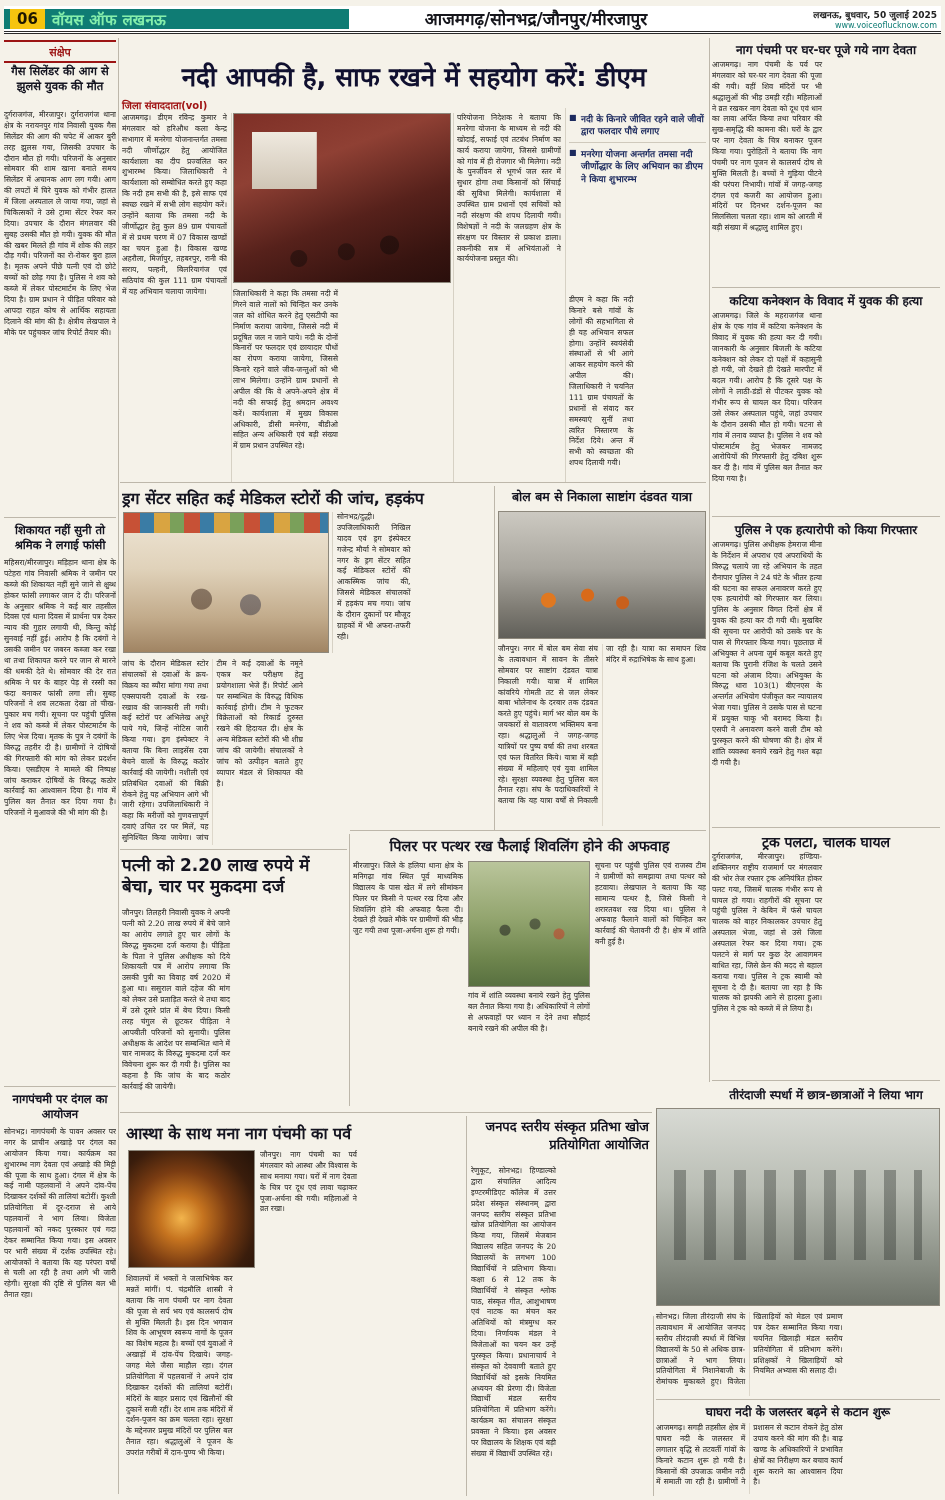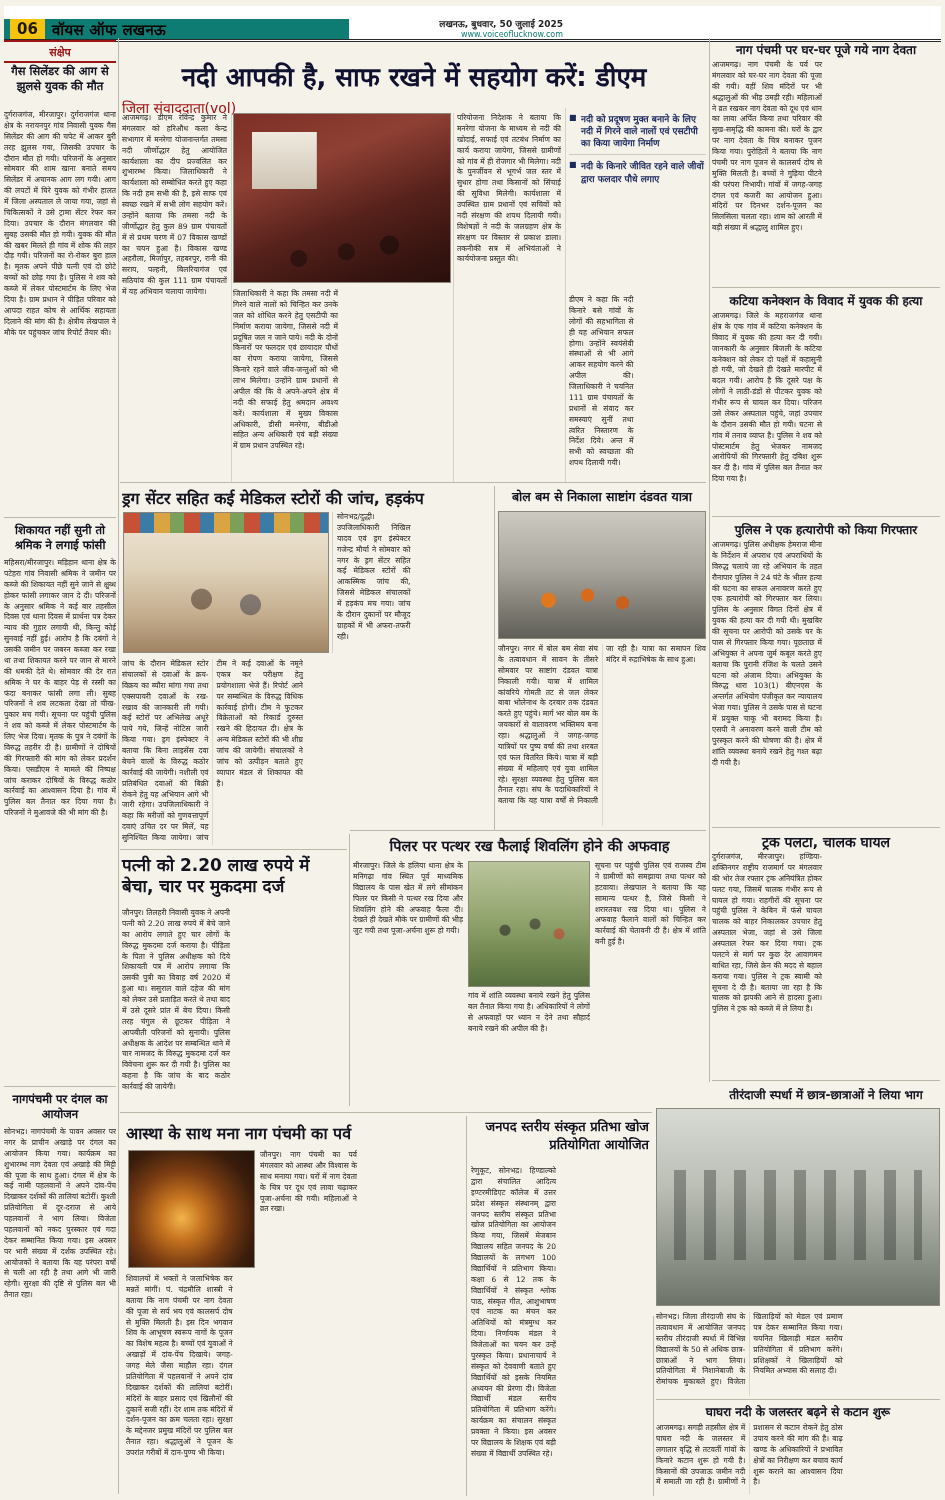--- a/index.html
+++ b/index.html
@@ -2,25 +2,25 @@
 <html><head>
 <meta charset="utf-8">
 <style>
   *{margin:0;padding:0;box-sizing:border-box}
   html,body{background:#9a968c}
   .page{position:relative;width:945px;height:1500px;background:#f5f2e9;
         font-family:"DejaVu Sans","Liberation Sans",sans-serif;overflow:hidden;margin:0 auto}
   .abs{position:absolute}
 
   
-  .masthead{left:4px;top:6px;width:937px;height:36px;border-bottom:3px double #2a2a2a;
-            display:flex;align-items:flex-end;background:#fff}
+  .masthead{left:4px;top:6px;width:937px;height:28px;border-bottom:3px double #2a2a2a;
+            display:flex;align-items:center;background:#fff}
   .mh-left{width:345px;background:#0f7c74;display:flex;align-items:center;gap:7px;padding:0 6px}
   .pagenum{background:#f6c40f;color:#1e1800;font-weight:800;font-size:15px;padding:1px 7px;line-height:1.2}
-  .paper-name{color:#000000;font-weight:800;font-size:15px;letter-spacing:.3px}
+  .paper-name{color:#86efac;font-weight:800;font-size:15px;letter-spacing:.3px}
   .mh-center{flex:1;display:flex;align-items:center;justify-content:center;
              font-weight:800;font-size:17px;color:#16161c}
   .mh-right{width:218px;display:flex;flex-direction:column;justify-content:center;
             text-align:right;padding-right:4px}
   .mh-date{font-size:9px;color:#222;font-weight:bold}
   .mh-web{font-size:8px;color:#0f7c74;font-weight:normal}
 
   
   .body{font-size:7.5px;line-height:1.45;text-align:justify;color:#262522;overflow:hidden;column-fill:auto}
   .c2{column-count:2;column-gap:8px;column-rule:1px solid #ddd7ca}
@@ -29,21 +29,21 @@
   .hl{font-weight:800;color:#141420}
   .h-main{font-size:26px;text-align:center;color:#10102f;white-space:nowrap;overflow:hidden}
   .h-sec{font-size:16px;text-align:left;white-space:nowrap;overflow:hidden}
   .h-sec2{font-size:17px;line-height:1.25}
   .h-mid{font-size:12.5px;white-space:nowrap;overflow:hidden;text-align:center}
   .h-pillar{font-size:14.5px;white-space:nowrap;overflow:hidden;text-align:center}
   .h-right{font-size:12px;text-align:center;white-space:nowrap;overflow:hidden}
   .h-right-big{font-size:14px;text-align:center;white-space:nowrap;overflow:hidden}
   .h-left{font-size:11.5px;text-align:center;line-height:1.3}
   .h-sanskrit{font-size:13px;text-align:right;line-height:1.35}
-  .byline{font-size:14px;font-weight:normal;color:#a01313}
+  .byline{font-size:10px;font-weight:bold;color:#a01313}
   .brief-label{font-size:11px;font-weight:800;color:#9c1414;text-align:center;
                border-top:2px solid #9c1414;border-bottom:2px solid #9c1414;padding:2px 0}
 
   
   .bullets{overflow:hidden}
   .bullet{font-size:9px;font-weight:bold;color:#1c2a5e;line-height:1.35;
           padding:5px 2px 5px 12px;position:relative;border-bottom:1px solid #cfc9bc}
   .bullet:last-child{border-bottom:none}
   .bullet::before{content:"■";position:absolute;left:0;top:5px;font-size:8px;color:#1c2a5e}
 
@@ -83,20 +83,21 @@
 </head>
 <body>
 
 <div class="page">
 
   <header class="abs masthead">
     <div class="mh-left">
       <span class="pagenum">06</span>
       <span class="paper-name">वॉयस ऑफ लखनऊ</span>
     </div>
+    <div class="mh-center">आजमगढ़/सोनभद्र/जौनपुर/मीरजापुर</div>
     <div class="mh-right">
       <div class="mh-date">लखनऊ, बुधवार, 50 जुलाई 2025</div>
       <div class="mh-web">www.voiceoflucknow.com</div>
     </div>
   </header>
 
   <div class="abs vline" style="left:118px;top:38px;height:1456px"></div>
   <div class="abs vline" style="left:709px;top:38px;height:1044px"></div>
   <div class="abs vline" style="left:494px;top:486px;height:344px"></div>
   <div class="abs vline" style="left:349px;top:834px;height:272px"></div>
@@ -140,22 +141,22 @@
     <h1 class="abs hl h-main" style="left:122px;top:58px;width:584px">नदी आपकी है, साफ रखने में सहयोग करें: डीएम</h1>
     <div class="abs byline" style="left:122px;top:98px;width:200px">जिला संवाददाता(vol)</div>
 
     <div class="abs photo" id="ph-dm" style="left:233px;top:113px;width:218px;height:170px"></div>
 
     <div class="abs body" style="left:122px;top:113px;width:105px;height:369px">आजमगढ़। डीएम रविन्द्र कुमार ने मंगलवार को हरिऔध कला केन्द्र सभागार में मनरेगा योजनान्तर्गत तमसा नदी जीर्णोद्धार हेतु आयोजित कार्यशाला का दीप प्रज्वलित कर शुभारम्भ किया। जिलाधिकारी ने कार्यशाला को सम्बोधित करते हुए कहा कि नदी हम सभी की है, इसे साफ एवं स्वच्छ रखने में सभी लोग सहयोग करें। उन्होंने बताया कि तमसा नदी के जीर्णोद्धार हेतु कुल 89 ग्राम पंचायतों में से प्रथम चरण में 07 विकास खण्डों का चयन हुआ है। विकास खण्ड अहरौला, मिर्जापुर, तहबरपुर, रानी की सराय, पल्हनी, बिलरियागंज एवं सठियांव की कुल 111 ग्राम पंचायतों में यह अभियान चलाया जायेगा।</div>
     <div class="abs body c2" style="left:233px;top:289px;width:218px;height:193px">जिलाधिकारी ने कहा कि तमसा नदी में गिरने वाले नालों को चिन्हित कर उनके जल को शोधित करने हेतु एसटीपी का निर्माण कराया जायेगा, जिससे नदी में प्रदूषित जल न जाने पाये। नदी के दोनों किनारों पर फलदार एवं छायादार पौधों का रोपण कराया जायेगा, जिससे किनारे रहने वाले जीव-जन्तुओं को भी लाभ मिलेगा। उन्होंने ग्राम प्रधानों से अपील की कि वे अपने-अपने क्षेत्र में नदी की सफाई हेतु श्रमदान अवश्य करें। कार्यशाला में मुख्य विकास अधिकारी, डीसी मनरेगा, बीडीओ सहित अन्य अधिकारी एवं बड़ी संख्या में ग्राम प्रधान उपस्थित रहे।</div>
     <div class="abs body" style="left:457px;top:113px;width:104px;height:369px">परियोजना निदेशक ने बताया कि मनरेगा योजना के माध्यम से नदी की खोदाई, सफाई एवं तटबंध निर्माण का कार्य कराया जायेगा, जिससे ग्रामीणों को गांव में ही रोजगार भी मिलेगा। नदी के पुनर्जीवन से भूगर्भ जल स्तर में सुधार होगा तथा किसानों को सिंचाई की सुविधा मिलेगी। कार्यशाला में उपस्थित ग्राम प्रधानों एवं सचिवों को नदी संरक्षण की शपथ दिलायी गयी। विशेषज्ञों ने नदी के जलग्रहण क्षेत्र के संरक्षण पर विस्तार से प्रकाश डाला। तकनीकी सत्र में अभियंताओं ने कार्ययोजना प्रस्तुत की।</div>
 
     <div class="abs bullets" style="left:569px;top:108px;width:137px;height:184px">
-      <div class="bullet">नदी को प्रदूषण मुक्त बनाने के लिए नदी में गिरने वाले नालों एवं एसटीपी का किया जायेगा निर्माण</div>
       <div class="bullet">नदी के किनारे जीवित रहने वाले जीवों द्वारा फलदार पौधे लगाए</div>
+      <div class="bullet">मनरेगा योजना अन्तर्गत तमसा नदी जीर्णोद्धार के लिए अभियान का डीएम ने किया शुभारम्भ</div>
     </div>
     <div class="abs body c2" style="left:569px;top:295px;width:137px;height:186px">डीएम ने कहा कि नदी किनारे बसे गांवों के लोगों की सहभागिता से ही यह अभियान सफल होगा। उन्होंने स्वयंसेवी संस्थाओं से भी आगे आकर सहयोग करने की अपील की। जिलाधिकारी ने चयनित 111 ग्राम पंचायतों के प्रधानों से संवाद कर समस्याएं सुनीं तथा त्वरित निस्तारण के निर्देश दिये। अन्त में सभी को स्वच्छता की शपथ दिलायी गयी।</div>
   </section>
 
   <section>
     <h2 class="abs hl h-sec" style="left:122px;top:487px;width:370px">ड्रग सेंटर सहित कई मेडिकल स्टोरों की जांच, हड़कंप</h2>
     <div class="abs photo" id="ph-med" style="left:123px;top:512px;width:206px;height:141px"></div>
     <div class="abs body c2" style="left:337px;top:512px;width:155px;height:143px">सोनभद्र/दुद्धी। उपजिलाधिकारी निखिल यादव एवं ड्रग इंस्पेक्टर गजेन्द्र मौर्या ने सोमवार को नगर के ड्रग सेंटर सहित कई मेडिकल स्टोरों की आकस्मिक जांच की, जिससे मेडिकल संचालकों में हड़कंप मच गया। जांच के दौरान दुकानों पर मौजूद ग्राहकों में भी अफरा-तफरी रही।</div>
     <div class="abs body c4" style="left:122px;top:659px;width:370px;height:186px">जांच के दौरान मेडिकल स्टोर संचालकों से दवाओं के क्रय-विक्रय का ब्यौरा मांगा गया तथा एक्सपायरी दवाओं के रख-रखाव की जानकारी ली गयी। कई स्टोरों पर अभिलेख अधूरे पाये गये, जिन्हें नोटिस जारी किया गया। ड्रग इंस्पेक्टर ने बताया कि बिना लाइसेंस दवा बेचने वालों के विरुद्ध कठोर कार्रवाई की जायेगी। नशीली एवं प्रतिबंधित दवाओं की बिक्री रोकने हेतु यह अभियान आगे भी जारी रहेगा। उपजिलाधिकारी ने कहा कि मरीजों को गुणवत्तापूर्ण दवाएं उचित दर पर मिलें, यह सुनिश्चित किया जायेगा। जांच टीम ने कई दवाओं के नमूने एकत्र कर परीक्षण हेतु प्रयोगशाला भेजे हैं। रिपोर्ट आने पर सम्बन्धित के विरुद्ध विधिक कार्रवाई होगी। टीम ने फुटकर विक्रेताओं को रिकार्ड दुरुस्त रखने की हिदायत दी। क्षेत्र के अन्य मेडिकल स्टोरों की भी शीघ्र जांच की जायेगी। संचालकों ने जांच को उत्पीड़न बताते हुए व्यापार मंडल से शिकायत की है।</div>
   </section>

